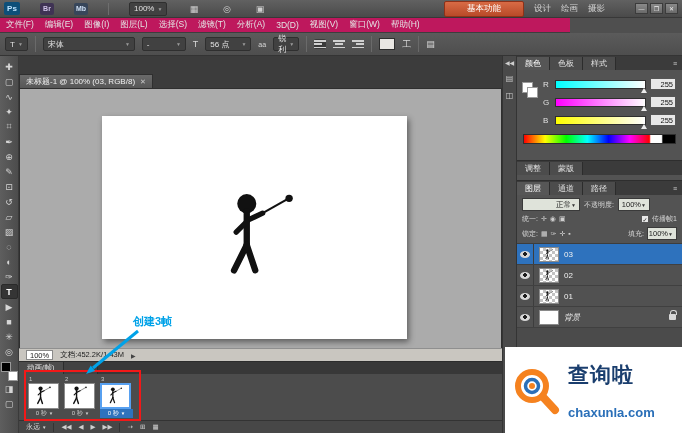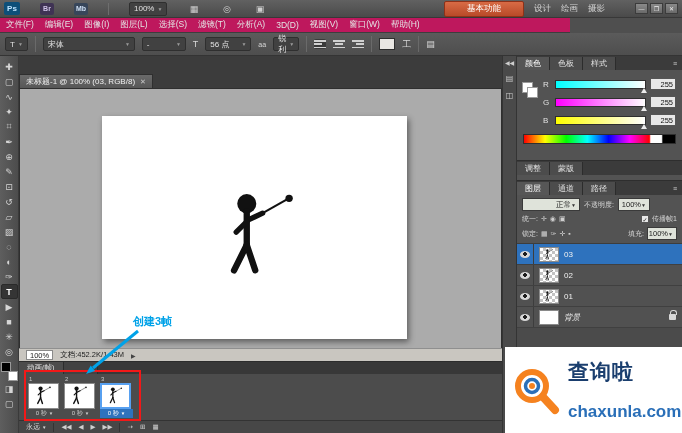--- a/index.html
+++ b/index.html
@@ -121,21 +121,21 @@
 .lthumb.checker{background-image:linear-gradient(45deg,#c3c3c3 25%,transparent 25%,transparent 75%,#c3c3c3 75%),linear-gradient(45deg,#c3c3c3 25%,#fff 25%,#fff 75%,#c3c3c3 75%);background-size:6px 6px;background-position:0 0,3px 3px}
 .lname{font-size:8px;color:#f0f0f0;flex:1}
 .layer.bgrow .lname{font-style:italic}
 .locksym{margin-right:6px;position:relative;width:7px;height:6px;background:#d8d8d8;border-radius:1px}
 .locksym::before{content:"";position:absolute;left:1px;top:-4px;width:5px;height:4px;border:1px solid #d8d8d8;border-bottom:none;border-radius:3px 3px 0 0}
 #layersrest{height:100px;background:#4b4b4b}
 
 
 #watermark{position:absolute;left:505px;top:347px;width:177px;height:86px;background:#fff;z-index:40;display:flex;align-items:center;gap:6px;padding-left:5px}
 .wm-title{font-size:21px;font-weight:bold;color:#1a3e6e;letter-spacing:1px}
-.wm-url{font-size:17px;font-weight:bold;color:#2a6fb8;margin-top:16px}
+.wm-url{font-size:13px;font-weight:bold;color:#2a6fb8;margin-top:16px}
 #redbox{position:absolute;left:24px;top:370px;width:117px;height:51px;border:2px solid #f21818;z-index:50;pointer-events:none}
 #annoarrow{position:absolute;left:76px;top:329px;z-index:51;pointer-events:none}
 #annotext{position:absolute;left:133px;top:314px;z-index:51;font-size:11px;font-weight:bold;color:#00a2e8}
 </style>
 </head>
 <body>
 
 <div id="app">
 
   <div id="titlebar">

